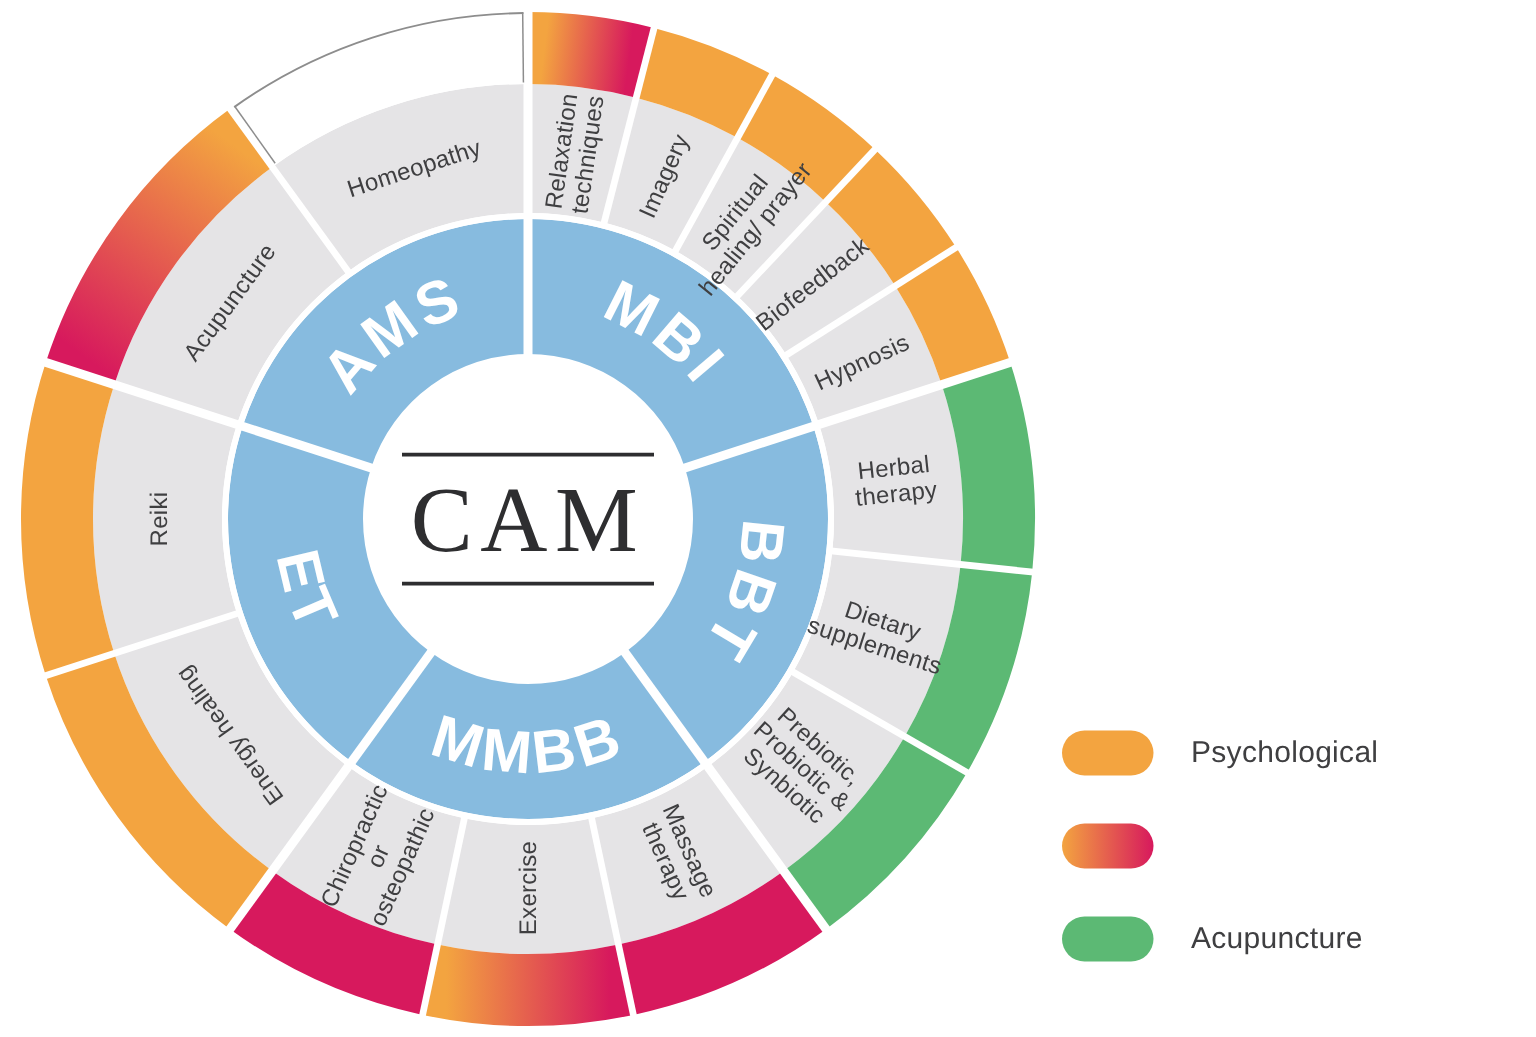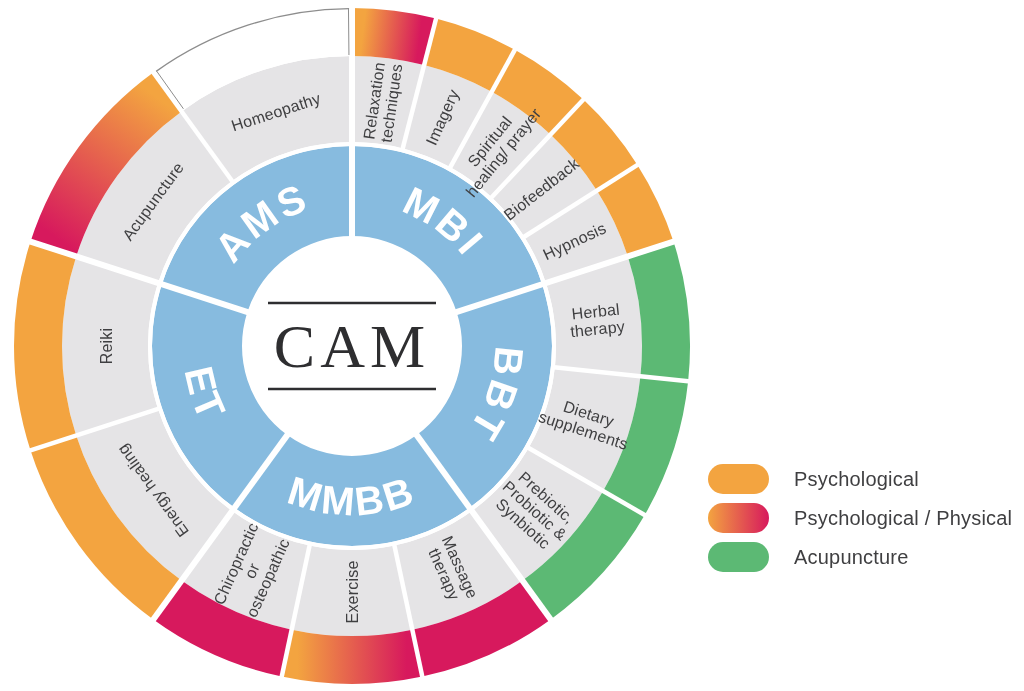--- a/index.html
+++ b/index.html
@@ -1,20 +1,20 @@
 <!DOCTYPE html>
 <html><head>
 <meta charset="utf-8">
 <style>
   html,body{margin:0;padding:0;width:1024px;height:691px;background:#ffffff;overflow:hidden;
             font-family:"Liberation Sans",sans-serif;}
   .stage{position:relative;width:1024px;height:691px;background:#ffffff;}
   #wheel{position:absolute;left:0;top:0;}
   .legend{position:absolute;left:708px;top:464px;display:flex;flex-direction:column;gap:9px;}
-  .legend-row{display:flex;align-items:center;height:30px;}
+  .legend-row{display:flex;align-items:center;height:30px;margin-top:23px;}
   .pill{width:61px;height:30px;border-radius:15px;flex:0 0 auto;}
   .pill.outline{background:#ffffff;border:1.5px solid #9b9b9b;box-sizing:border-box;}
   .legend-label{margin-left:25px;font-size:20px;font-weight:500;color:#3f3f41;letter-spacing:.2px;white-space:nowrap;}
   .gray-label{font-size:16px;font-weight:500;letter-spacing:.2px;}
   .group-label{font-size:40px;font-weight:700;letter-spacing:3px;}
   .center-label{font-family:"Liberation Serif",serif;font-size:62px;letter-spacing:5px;}
 </style>
 </head>
 <body>
 
@@ -122,20 +122,19 @@
       <line x1="268" y1="389" x2="436" y2="389" stroke="#2E2E30" stroke-width="2.5"></line>
       <text class="center-label" x="352" y="367" fill="#2E2E30" text-anchor="middle">CAM</text>
     </svg>
   <div class="legend" id="legend">
       <div class="legend-row">
         <span class="pill" style="background: rgb(243, 164, 64);"></span>
         <span class="legend-label">Psychological</span>
       </div>
       <div class="legend-row">
         <span class="pill" style="background: linear-gradient(90deg, rgb(243, 164, 64), rgb(215, 25, 93));"></span>
-        <span class="legend-label">Psychological / Physical</span>
       </div>
       <div class="legend-row">
         <span class="pill" style="background: rgb(92, 185, 116);"></span>
         <span class="legend-label">Acupuncture</span>
       </div>
     </div>
 </div>
 
 </body></html>

